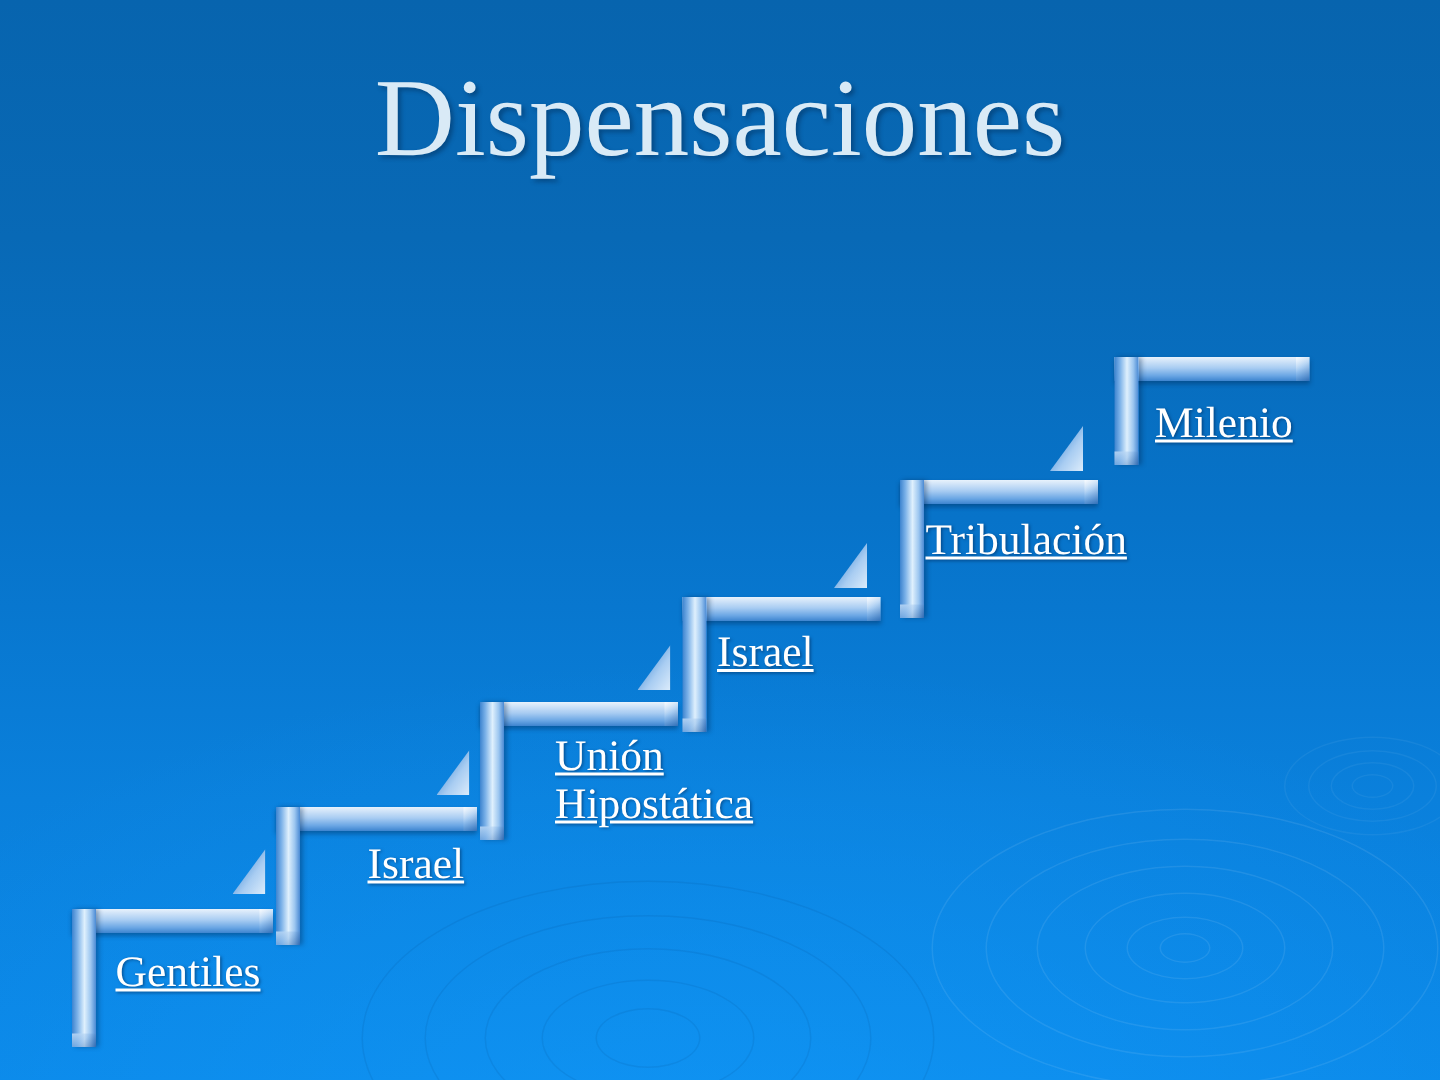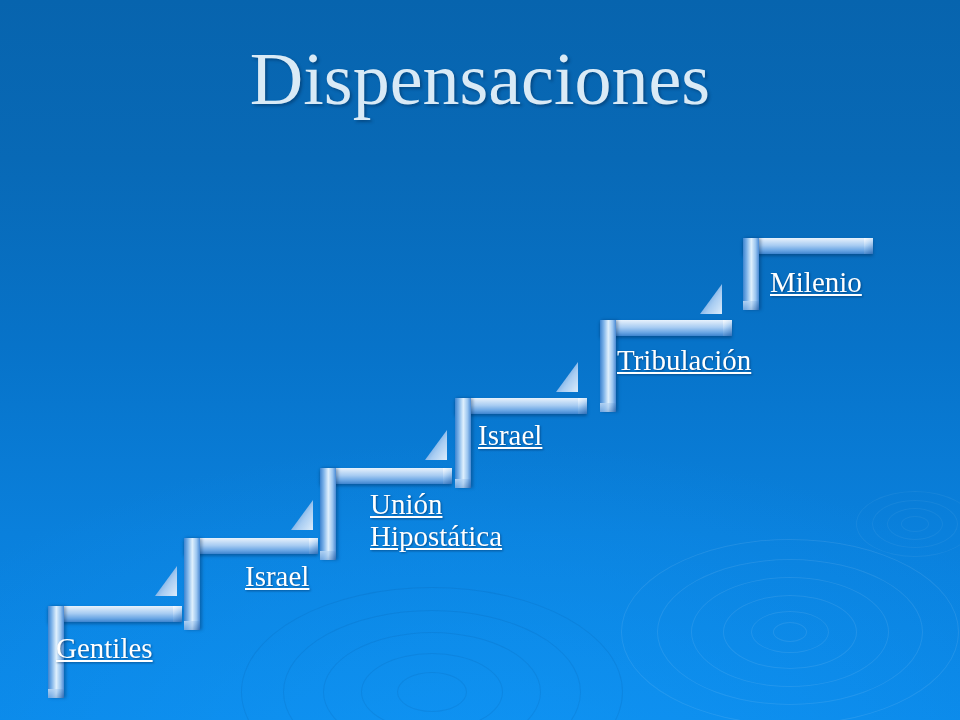--- a/index.html
+++ b/index.html
@@ -177,21 +177,21 @@
   <div id="title">Dispensaciones</div>
 
   <div id="stairs">
       <div class="step" style="left: 48px; top: 606px;">
         <div class="tread" style="width: 134px;"></div>
         <div class="riser" style="height: 92px;"></div>
       </div>
       <div class="ramp" style="left: 155px; top: 566px;">
         <div class="tri"></div>
       </div>
-      <div class="label" style="left: 56px; top: 632px;">Gentiles</div>
+      <div class="label" style="left: 77px; top: 632px;">Gentiles</div>
       <div class="step" style="left: 184px; top: 538px;">
         <div class="tread" style="width: 134px;"></div>
         <div class="riser" style="height: 92px;"></div>
       </div>
       <div class="ramp" style="left: 291px; top: 500px;">
         <div class="tri"></div>
       </div>
       <div class="label" style="left: 205px; top: 560px; margin-left: 40px;">Israel</div>
       <div class="step" style="left: 320px; top: 468px;">
         <div class="tread" style="width: 132px;"></div>

